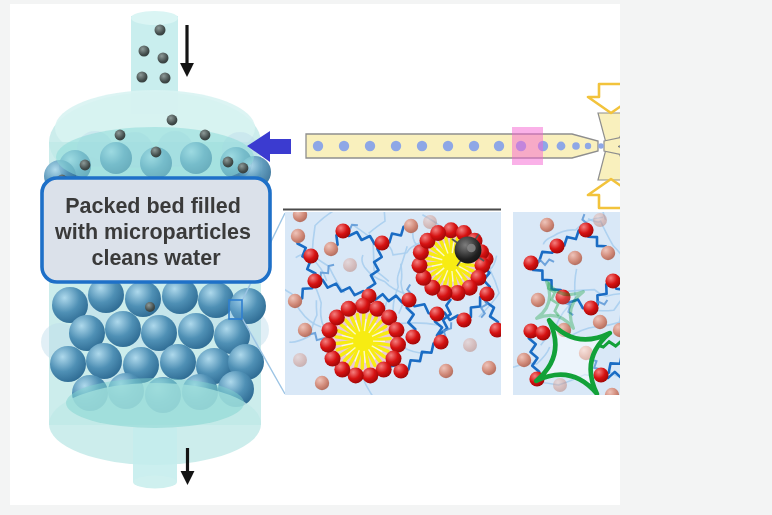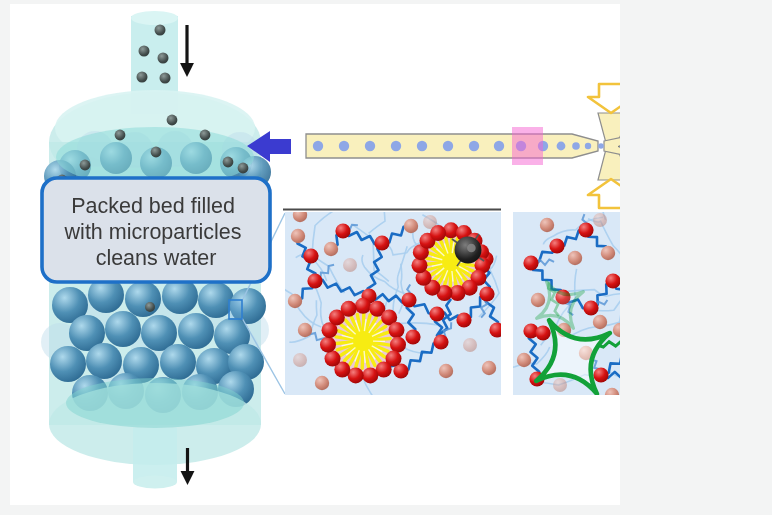--- a/index.html
+++ b/index.html
@@ -1,17 +1,17 @@
 <!DOCTYPE html>
 <html style="--frame: #f3f4f4; --canvas: #ffffff; --tank: #bfe8e7; --tankLight: #d8f3f2; --water: #8edbd8; --tankDeep: #7fd3d0; --sphereBlue: #3e85ad; --contaminant: #46504f; --labelFill: #dbe1ea; --labelBorder: #1e70c8; --labelText: #3a3a3a; --black: #141414; --feedArrow: #3b3bd0; --channelFill: #f9f0bd; --channelStroke: #8e8e8e; --droplet: #8ea7e6; --pinkZone: #f563d1; --yellowArrow: #f2c33c; --cyanArrow: #38b3f0; --dispersedPhase: #93abe3; --panelBg: #d9e8f7; --chain: #1a6cc4; --chainFaint: #a8ceee; --red: #ce0f0f; --salmon: #d28e7e; --micelleYellow: #f7ec12; --micelleShell: #ecc9d3; --particleBlack: #262626; --green: #12a139; --callout: #9cc4e4; --panelLine: #4b4b4b;"><head>
 <meta charset="utf-8">
 <style>
   html,body{margin:0;padding:0;background:var(--frame,#f3f4f4);}
   .stage{position:relative;width:620px;height:515px;background:var(--frame,#f3f4f4);
-         font-family:"Liberation Sans",sans-serif;overflow:hidden;}
+         font-family:"Liberation Sans",sans-serif;overflow:hidden;font-weight:bold;}
   svg{position:absolute;left:0;top:0;display:block;}
   text{font-family:"Liberation Sans",sans-serif;}
 </style>
 </head>
 <body>
 
 <div class="stage">
 <svg width="772" height="515" viewBox="0 0 772 515">
   <defs>
     <radialGradient id="gBlue" cx="35%" cy="30%" r="75%">

